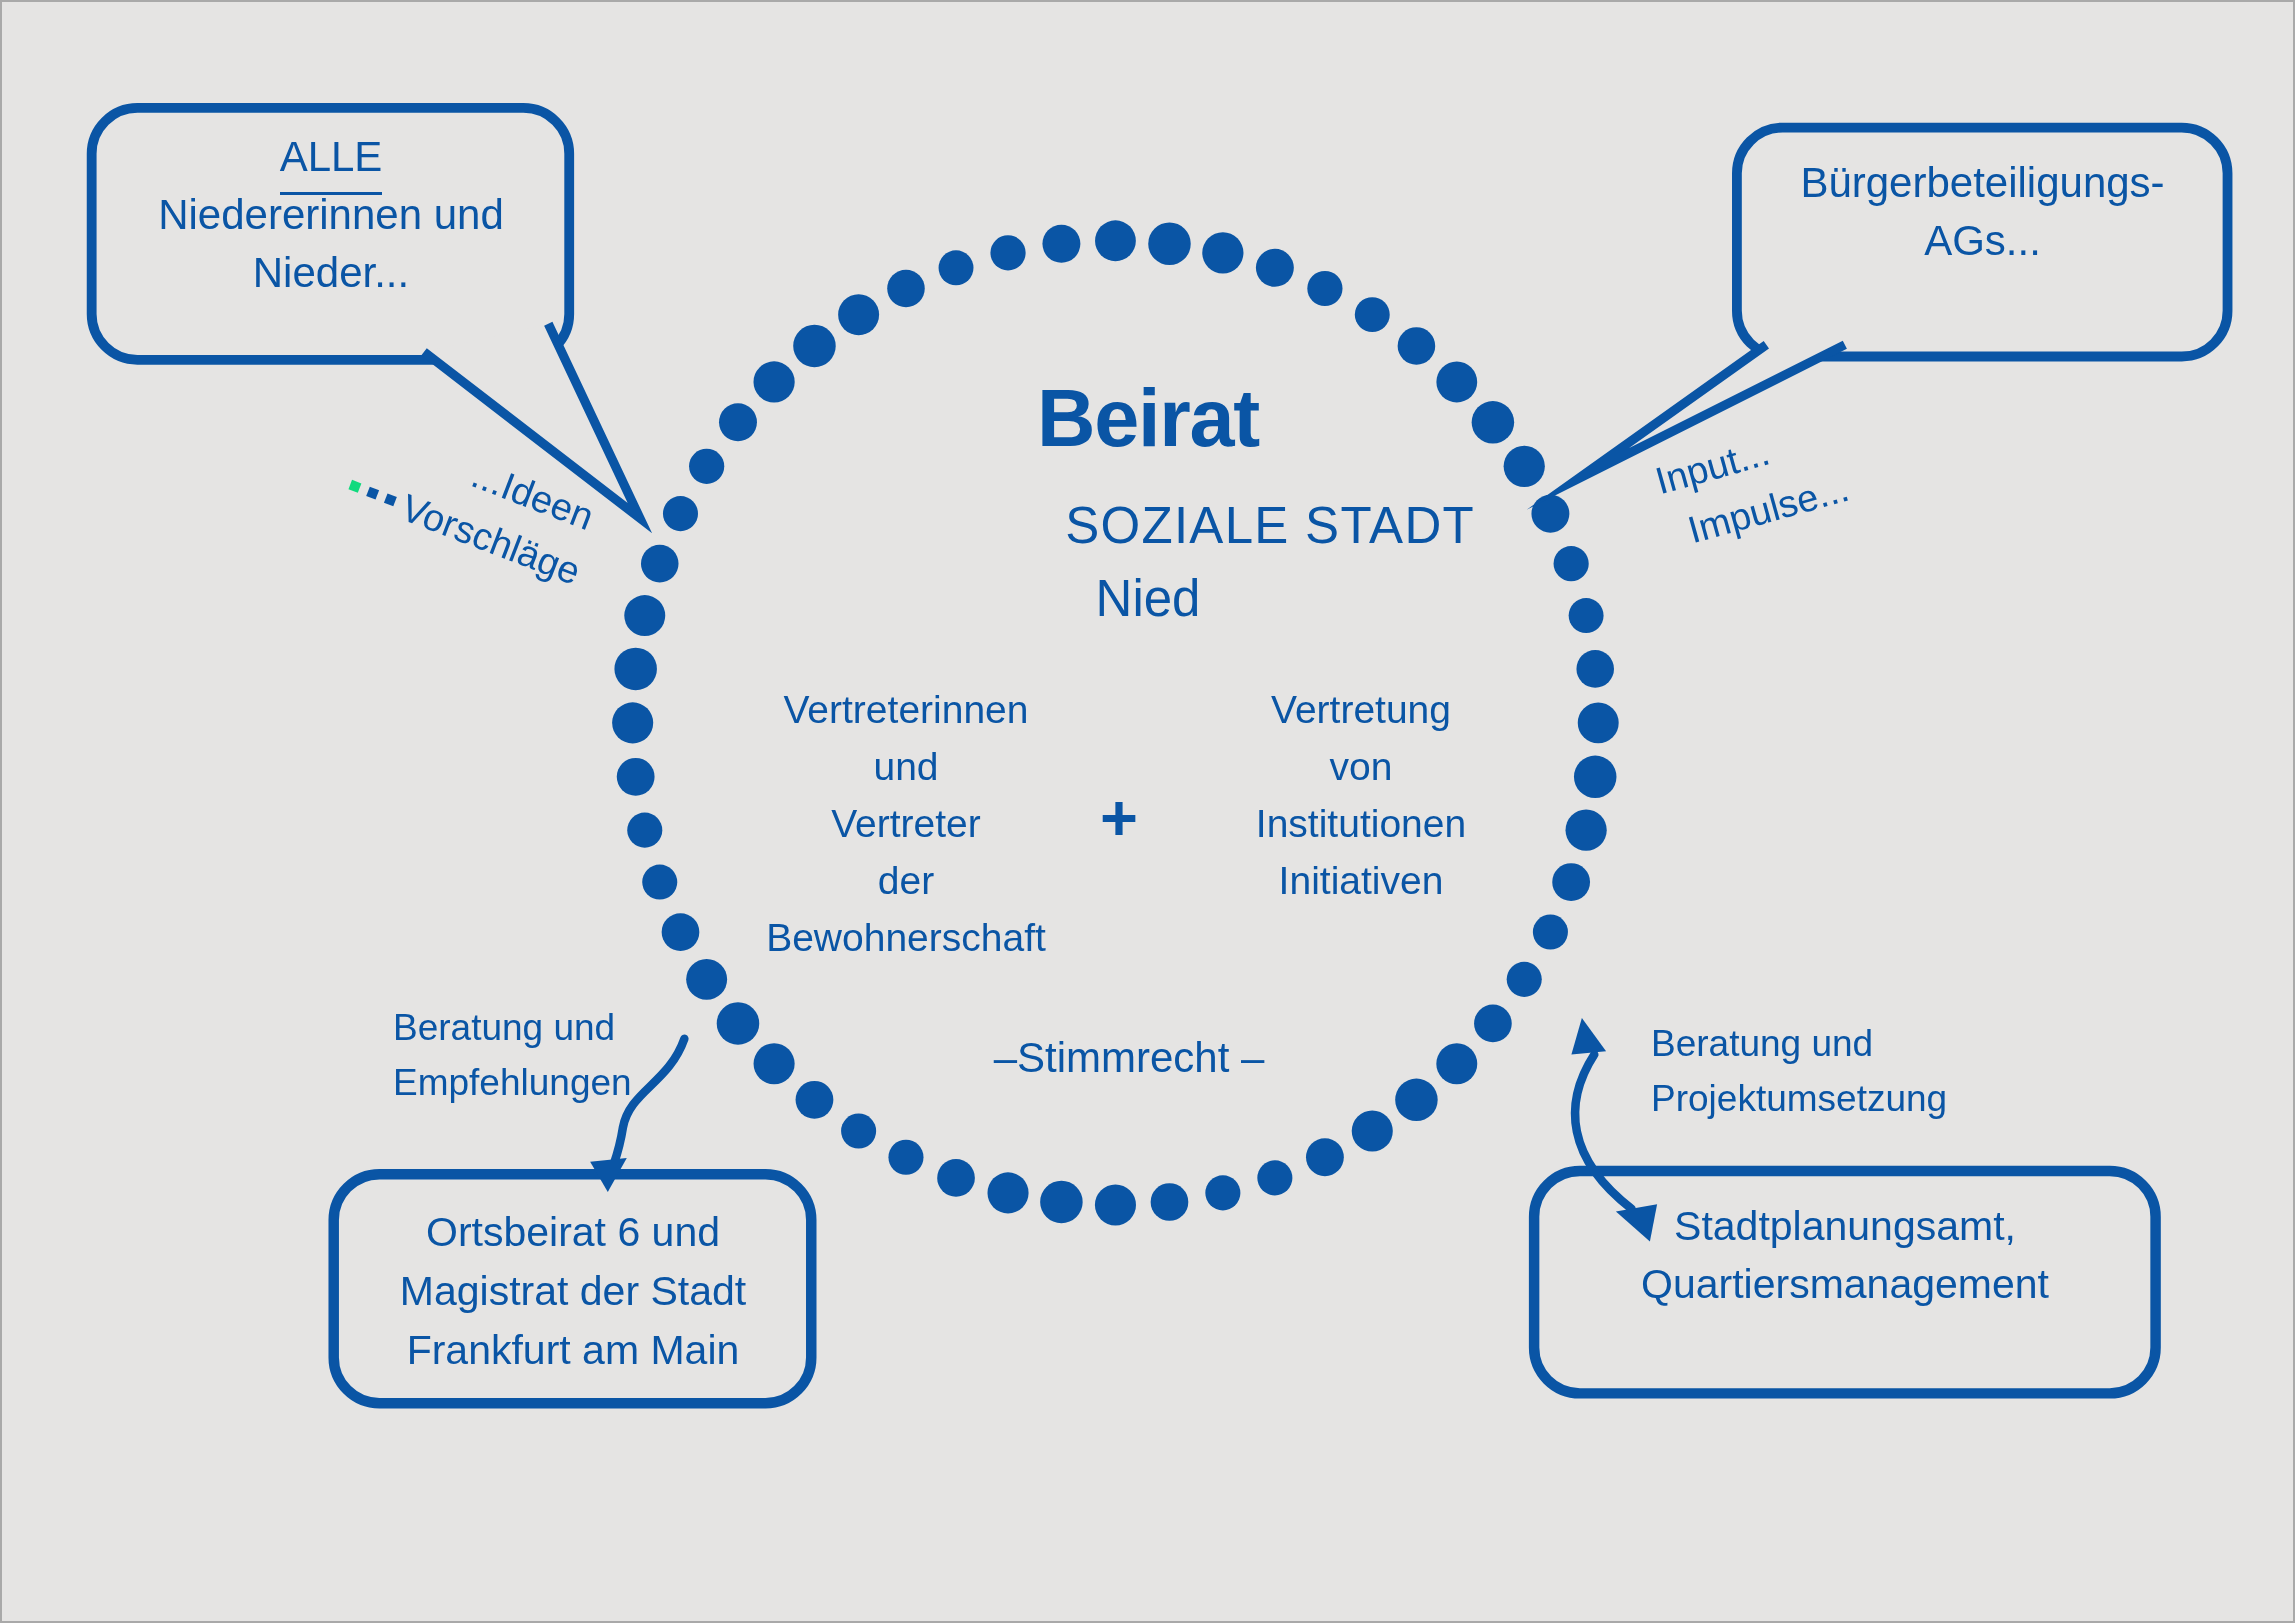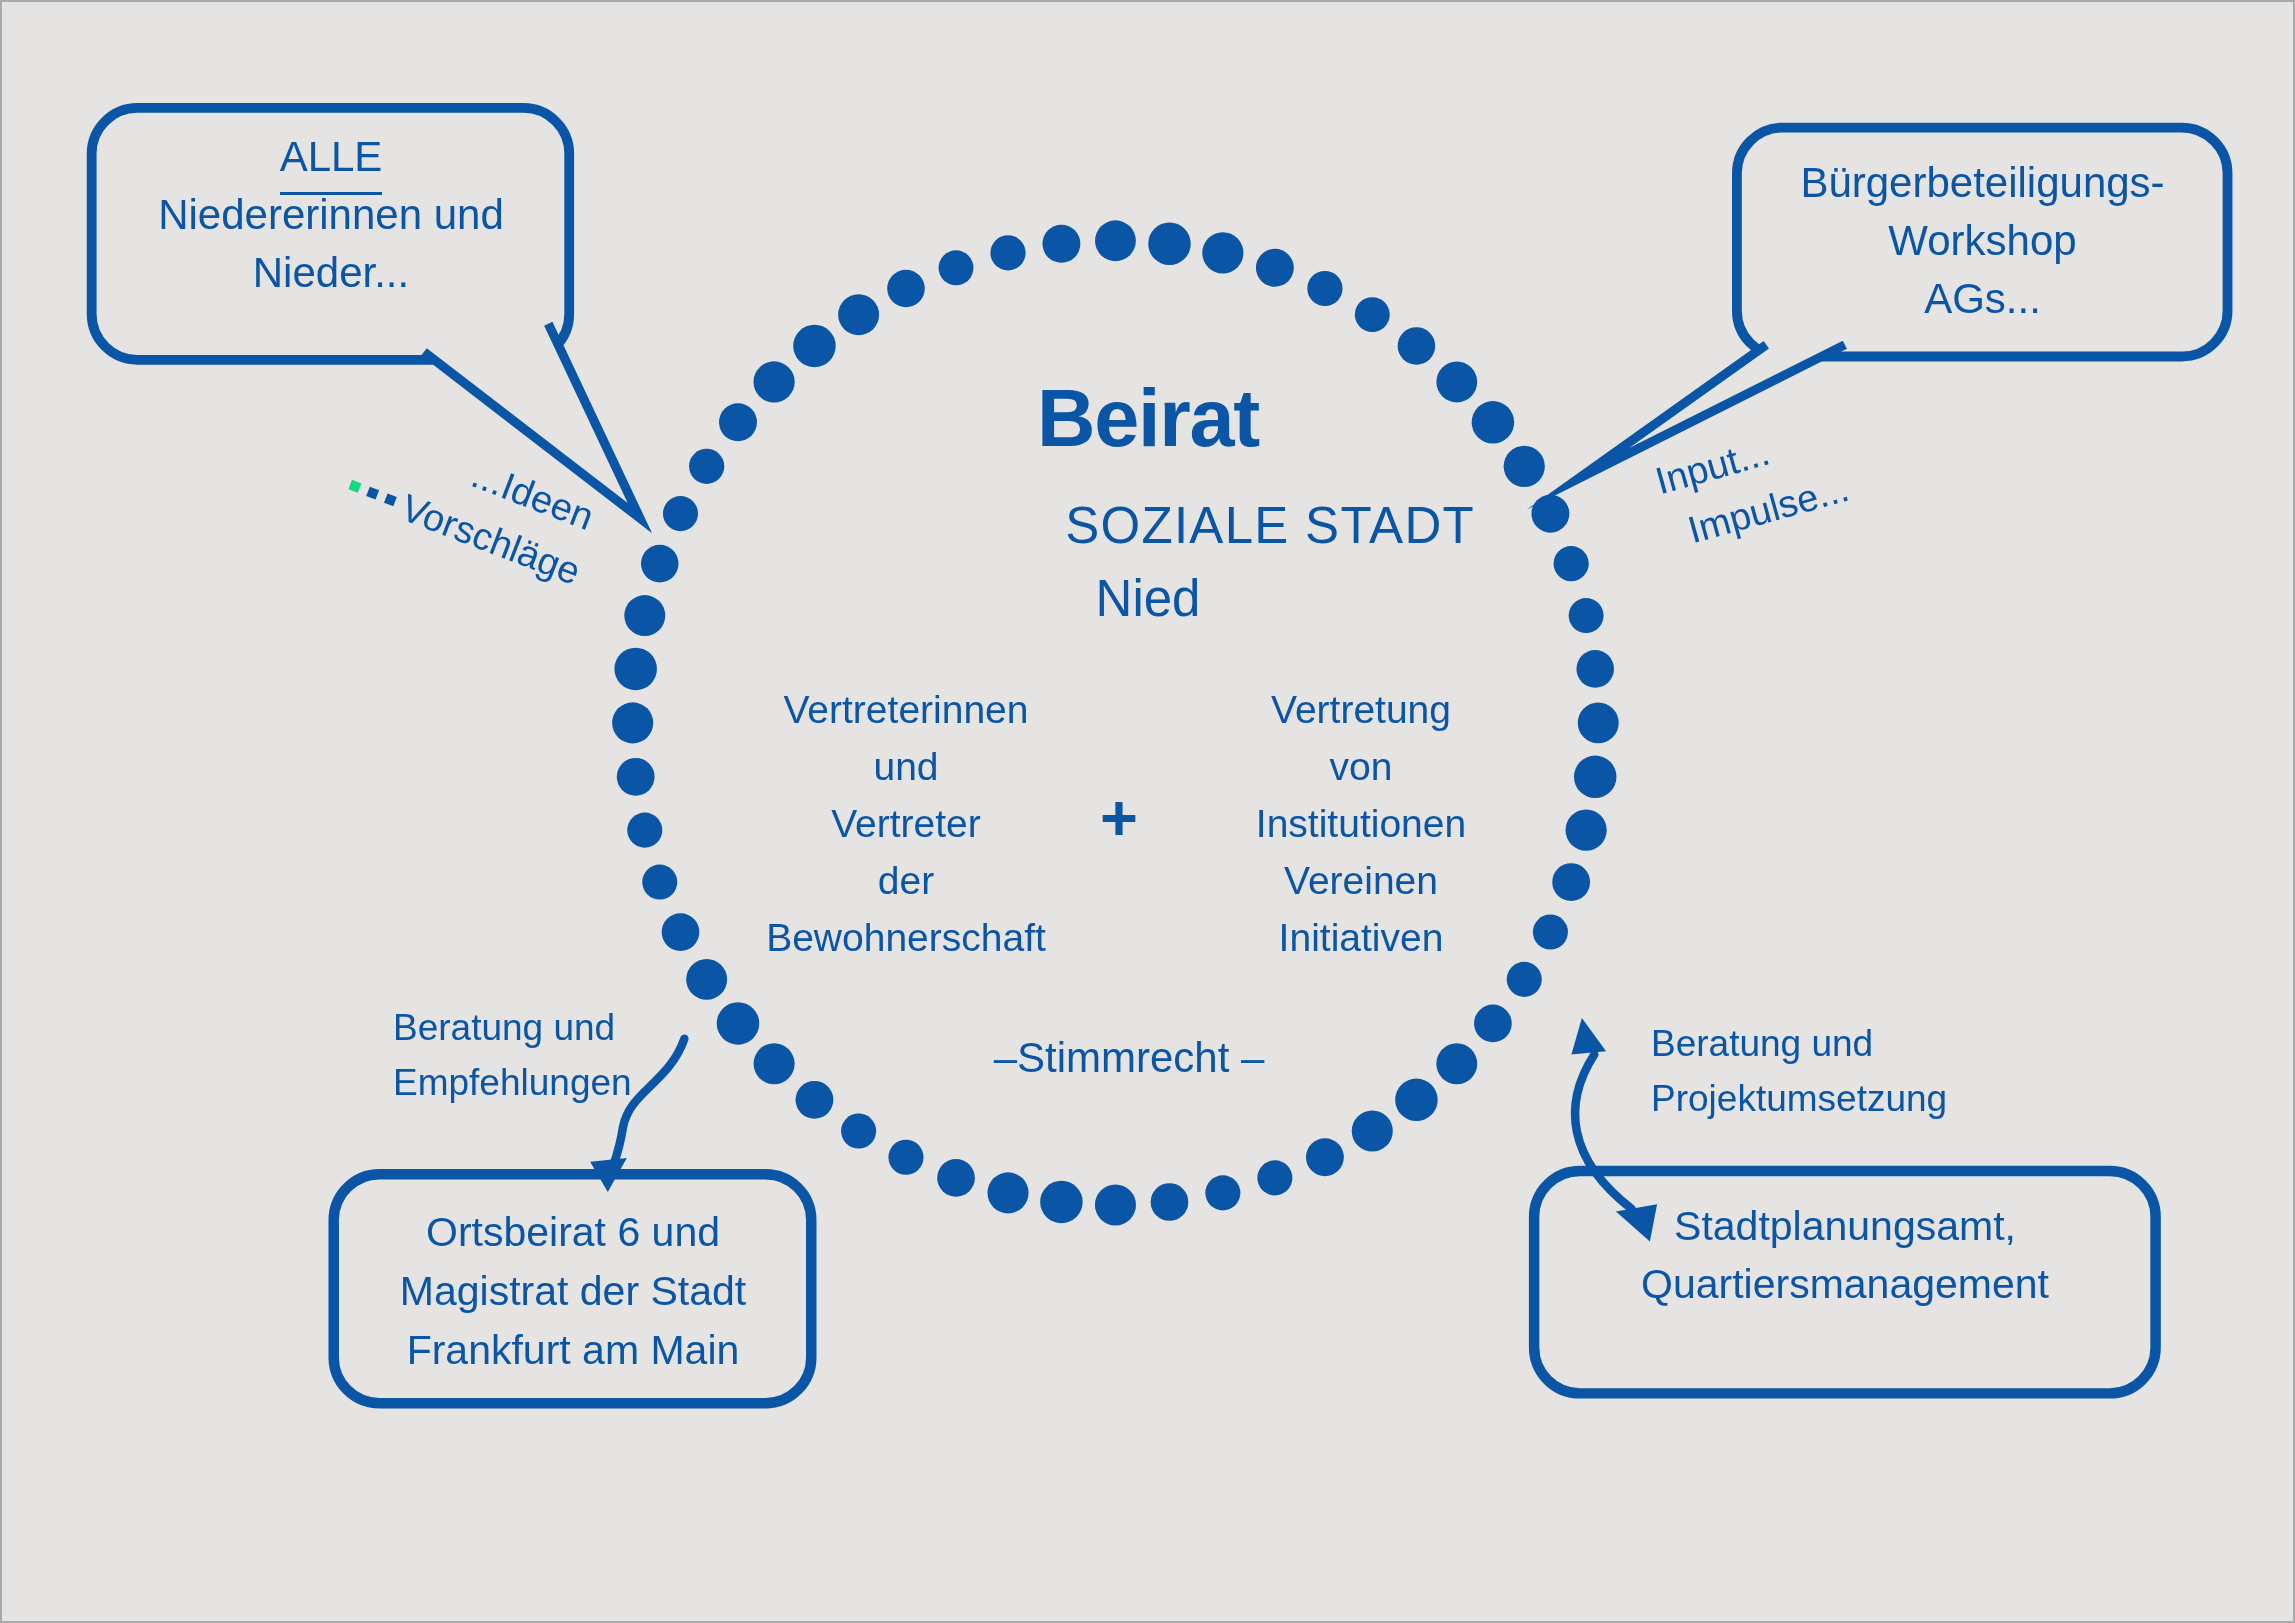--- a/index.html
+++ b/index.html
@@ -118,21 +118,20 @@
 </svg>
 
 <div class="abs ctr bubble-text" style="left:92px;top:128px;width:478px;">
   <div><span class="u">ALLE</span></div>
   <div>Niedererinnen und</div>
   <div>Nieder...</div>
 </div>
 
 <div class="abs ctr bubble-text" style="left:1737px;top:154px;width:491px;">
   <div>Bürgerbeteiligungs-</div>
-  <div>Workshop</div>
   <div>AGs...</div>
 </div>
 
 <div class="abs ctr title" style="left:821px;top:372px;width:654px;">Beirat</div>
 <div class="abs ctr subtitle" style="left:821px;top:496px;width:654px;text-align:right;">SOZIALE STADT</div>
 <div class="abs ctr subtitle2" style="left:821px;top:569px;width:654px;">Nied</div>
 
 <div class="abs ctr col" style="left:713px;top:681px;width:386px;">
   <div>Vertreterinnen</div>
   <div>und</div>
@@ -140,21 +139,20 @@
   <div>der</div>
   <div>Bewohnerschaft</div>
 </div>
 
 <div class="abs ctr plus" style="left:1083px;top:780px;width:72px;">+</div>
 
 <div class="abs ctr col" style="left:1171px;top:681px;width:380px;">
   <div>Vertretung</div>
   <div>von</div>
   <div>Institutionen</div>
-  <div>Vereinen</div>
   <div>Initiativen</div>
 </div>
 
 <div class="abs ctr voting" style="left:910px;top:1034px;width:438px;">–Stimmrecht  –</div>
 
 <div class="abs rot-label" style="left:380px;top:407px;transform:rotate(21deg);transform-origin:0 0;">
   <div style="margin-left:111px;">...Ideen</div>
   <div><span class="sq green"></span><span class="sq"></span><span class="sq"></span><span>Vorschläge</span></div>
 </div>
 

